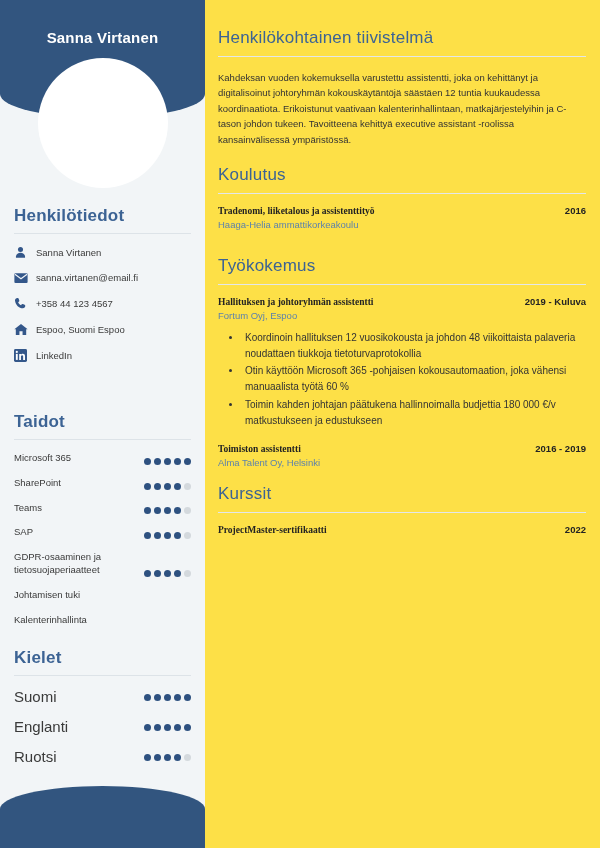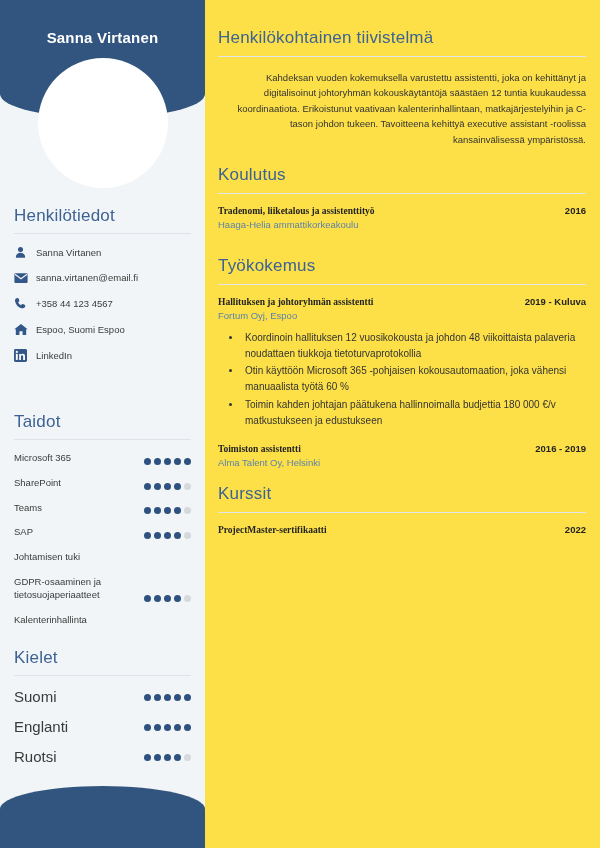--- a/index.html
+++ b/index.html
@@ -77,21 +77,21 @@
   }
 
   .side-section {
     position: absolute;
     left: 14px;
     width: 177px;
   }
   .side-title {
     font-size: 17px;
     color: #3c6394;
-    font-weight: normal;
+    font-weight: bold;
     margin: 0 0 7px 0;
     letter-spacing: 0.2px;
   }
   .side-rule {
     height: 1px;
     background: #dde3e8;
     width: 177px;
     margin-bottom: 12px;
   }
 
@@ -171,21 +171,21 @@
     height: 1px;
     background: #e3e7eb;
     width: 368px;
     margin-bottom: 11px;
   }
   .summary {
     font-size: 9.5px;
     line-height: 1.62;
     color: #333333;
     margin: 13px 0 18px 0;
-    text-align: right;
+    text-align: left;
   }
   .entry { margin-bottom: 4px; }
   .entry-head {
     display: flex;
     justify-content: space-between;
     align-items: baseline;
   }
   .entry-title {
     font-size: 9.5px;
     font-weight: bold;
@@ -322,31 +322,31 @@
             <span class="skill-label">SAP</span>
             <span class="dots">
               <span class="dot on"></span>
               <span class="dot on"></span>
               <span class="dot on"></span>
               <span class="dot on"></span>
               <span class="dot"></span>
             </span>
           </div>
           <div class="skill-row">
+            <span class="skill-label">GDPR-osaaminen ja tietosuojaperiaatteet</span>
+            <span class="dots">
+              <span class="dot on"></span>
+              <span class="dot on"></span>
+              <span class="dot on"></span>
+              <span class="dot on"></span>
+              <span class="dot"></span>
+            </span>
+          </div>
+          <div class="skill-row">
             <span class="skill-label">Johtamisen tuki</span>
-          </div>
-          <div class="skill-row">
-            <span class="skill-label">GDPR-osaaminen ja tietosuojaperiaatteet</span>
-            <span class="dots">
-              <span class="dot on"></span>
-              <span class="dot on"></span>
-              <span class="dot on"></span>
-              <span class="dot on"></span>
-              <span class="dot"></span>
-            </span>
           </div>
           <div class="skill-row">
             <span class="skill-label">Kalenterinhallinta</span>
           </div>
         </div>
     </div>
 
     <div class="side-section" style="top:648px;">
       <div class="side-title">Kielet</div>
       <div class="side-rule"></div>

